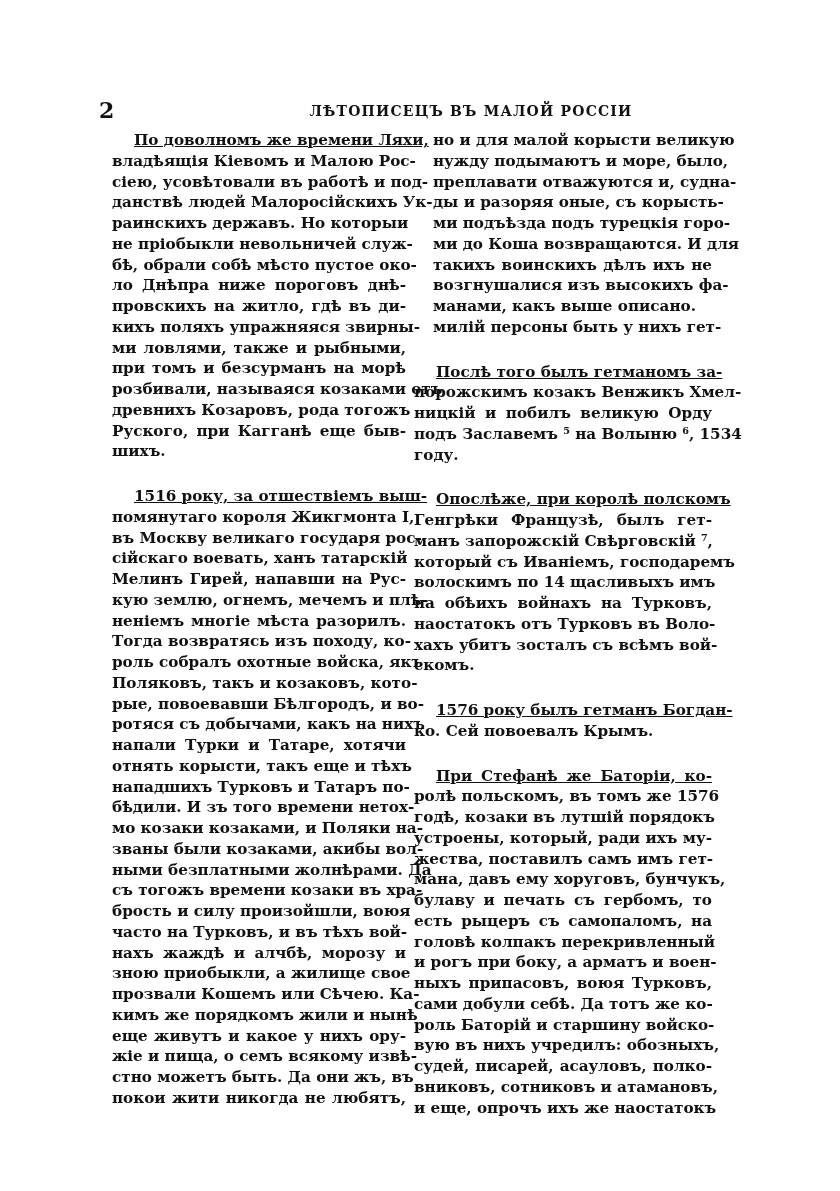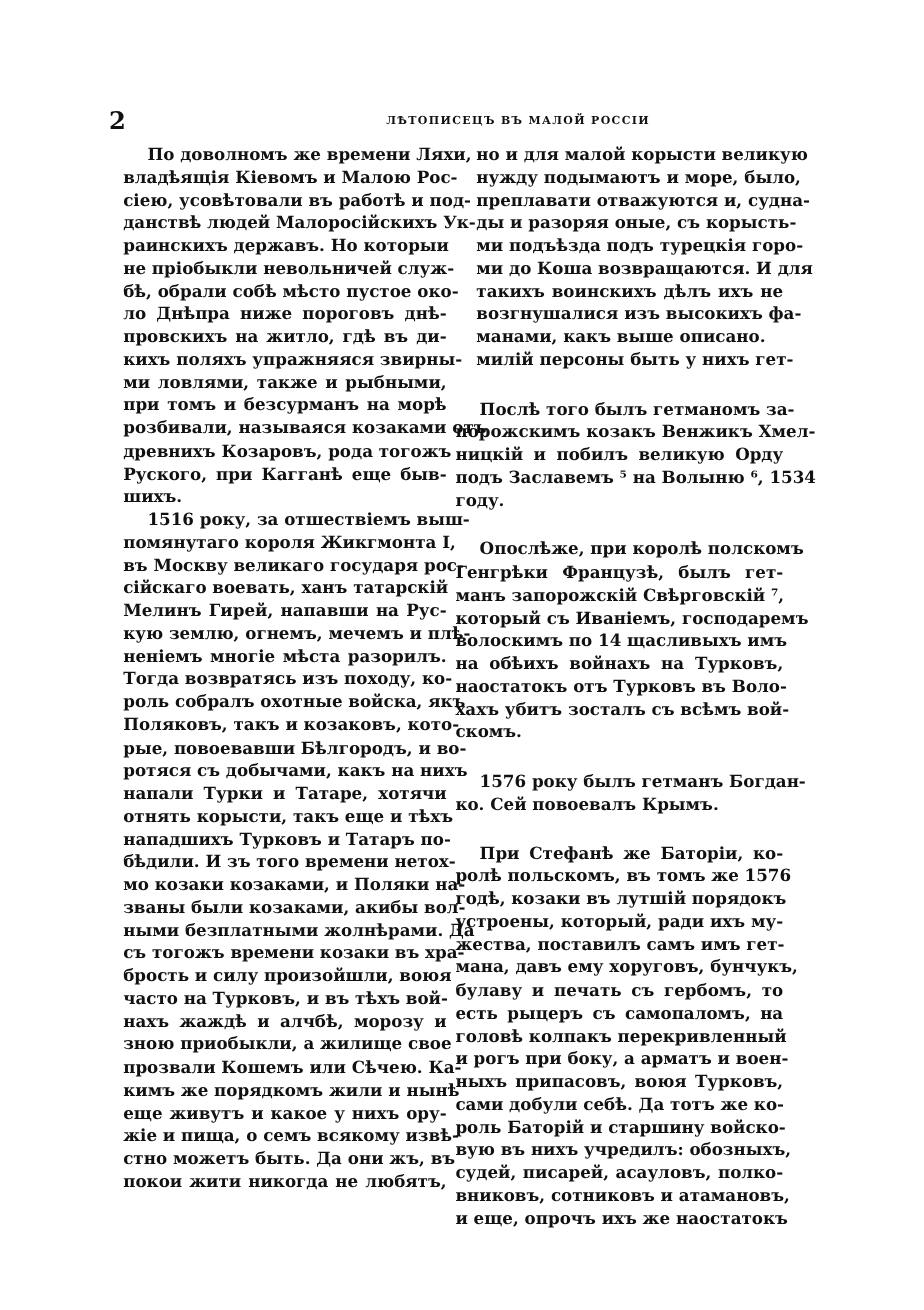--- a/index.html
+++ b/index.html
@@ -22,21 +22,21 @@
     font-size: 22px;
     font-weight: bold;
     line-height: 26px;
   }
   .running-title {
     position: absolute;
     left: 300px;
     width: 342px;
     top: 103px;
     text-align: center;
-    font-size: 10px;
+    font-size: 14px;
     font-weight: bold;
     letter-spacing: 1.2px;
     line-height: 16px;
   }
   .column {
     position: absolute;
     top: 130px;
   }
   .col-left { left: 112px; width: 294px; }
   .col-right { left: 414px; width: 298px; }
@@ -53,20 +53,21 @@
     white-space: nowrap;
     text-align: justify;
     text-align-last: justify;
     overflow: visible;
   }
   .line.last {
     text-align-last: left;
   }
   .line.indent {
     padding-left: 22px;
+    text-decoration: underline;
   }
 </style>
 </head>
 <body>
 
 <div class="page-number">2</div>
 <div class="running-title">ЛѢТОПИСЕЦЪ ВЪ МАЛОЙ РОССІИ</div>
 
 <div class="column col-left">
 
@@ -82,21 +83,21 @@
     <span class="line">провскихъ на житло, гдѣ въ ди-</span>
     <span class="line">кихъ поляхъ упражняяся звирны-</span>
     <span class="line">ми ловлями, также и рыбными,</span>
     <span class="line">при томъ и безсурманъ на морѣ</span>
     <span class="line">розбивали, называяся козаками отъ</span>
     <span class="line">древнихъ Козаровъ, рода тогожъ</span>
     <span class="line">Руского, при Кагганѣ еще быв-</span>
     <span class="line last">шихъ.</span>
   </div>
 
-  <div class="para" style="">
+  <div class="para" style="margin-top:24px;">
     <span class="line indent">1516 року, за отшествіемъ выш-</span>
     <span class="line">помянутаго короля Жикгмонта I,</span>
     <span class="line">въ Москву великаго государя рос-</span>
     <span class="line">сійскаго воевать, ханъ татарскій</span>
     <span class="line">Мелинъ Гирей, напавши на Рус-</span>
     <span class="line">кую землю, огнемъ, мечемъ и плѣ-</span>
     <span class="line">неніемъ многіе мѣста разорилъ.</span>
     <span class="line">Тогда возвратясь изъ походу, ко-</span>
     <span class="line">роль собралъ охотные войска, якъ</span>
     <span class="line">Поляковъ, такъ и козаковъ, кото-</span>

